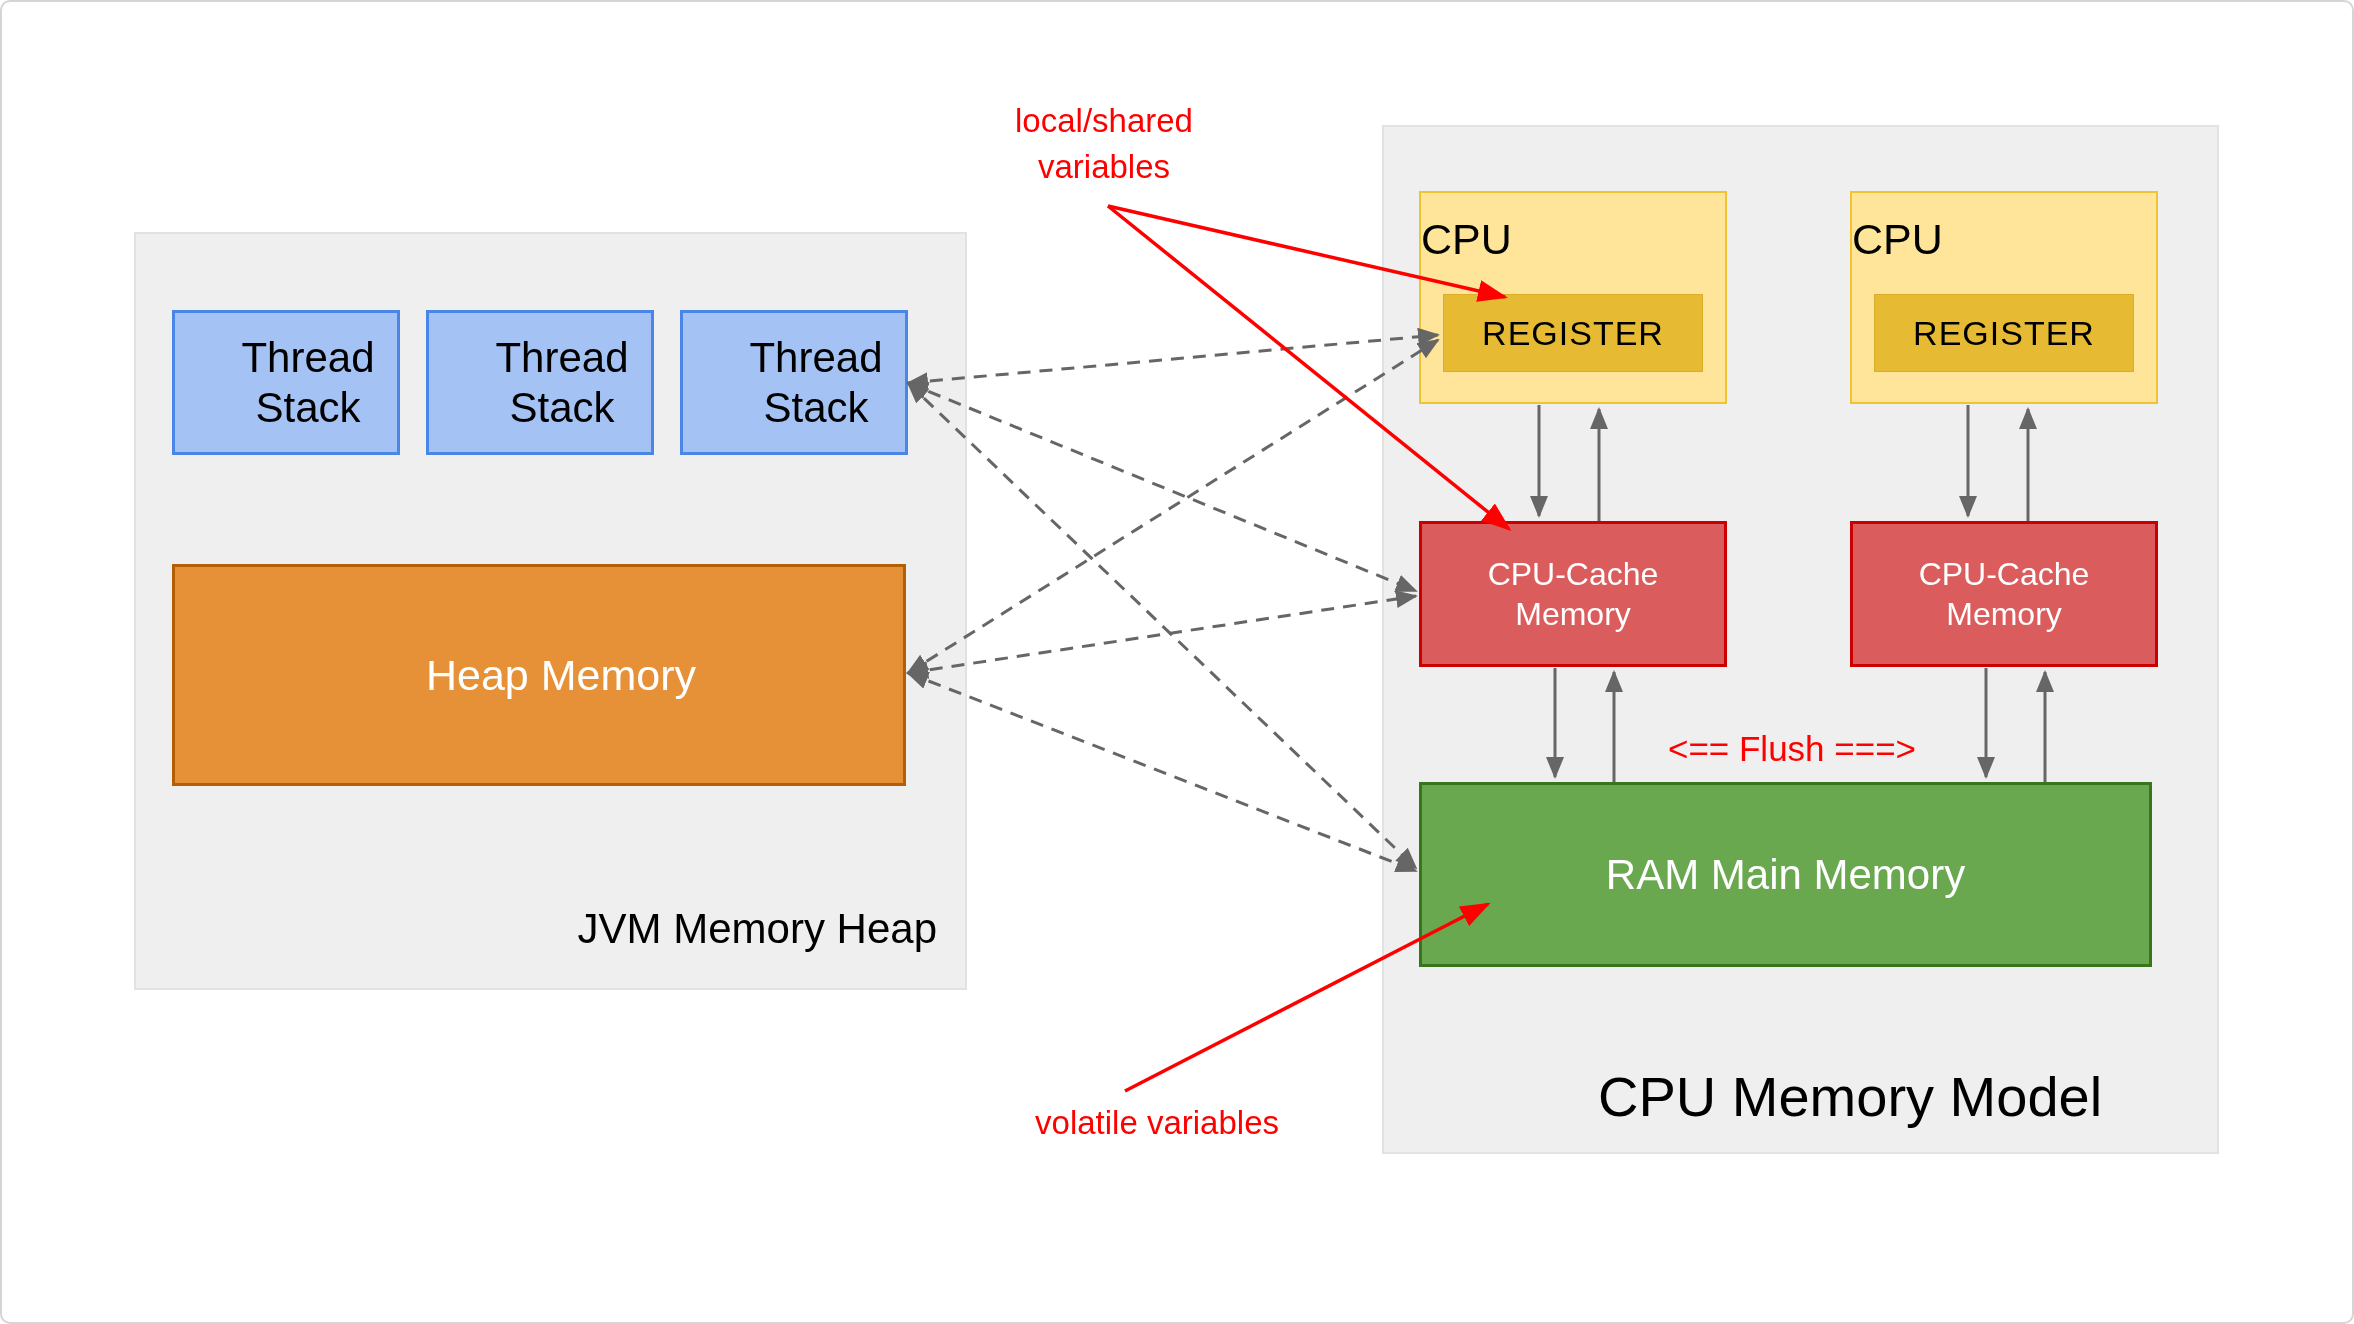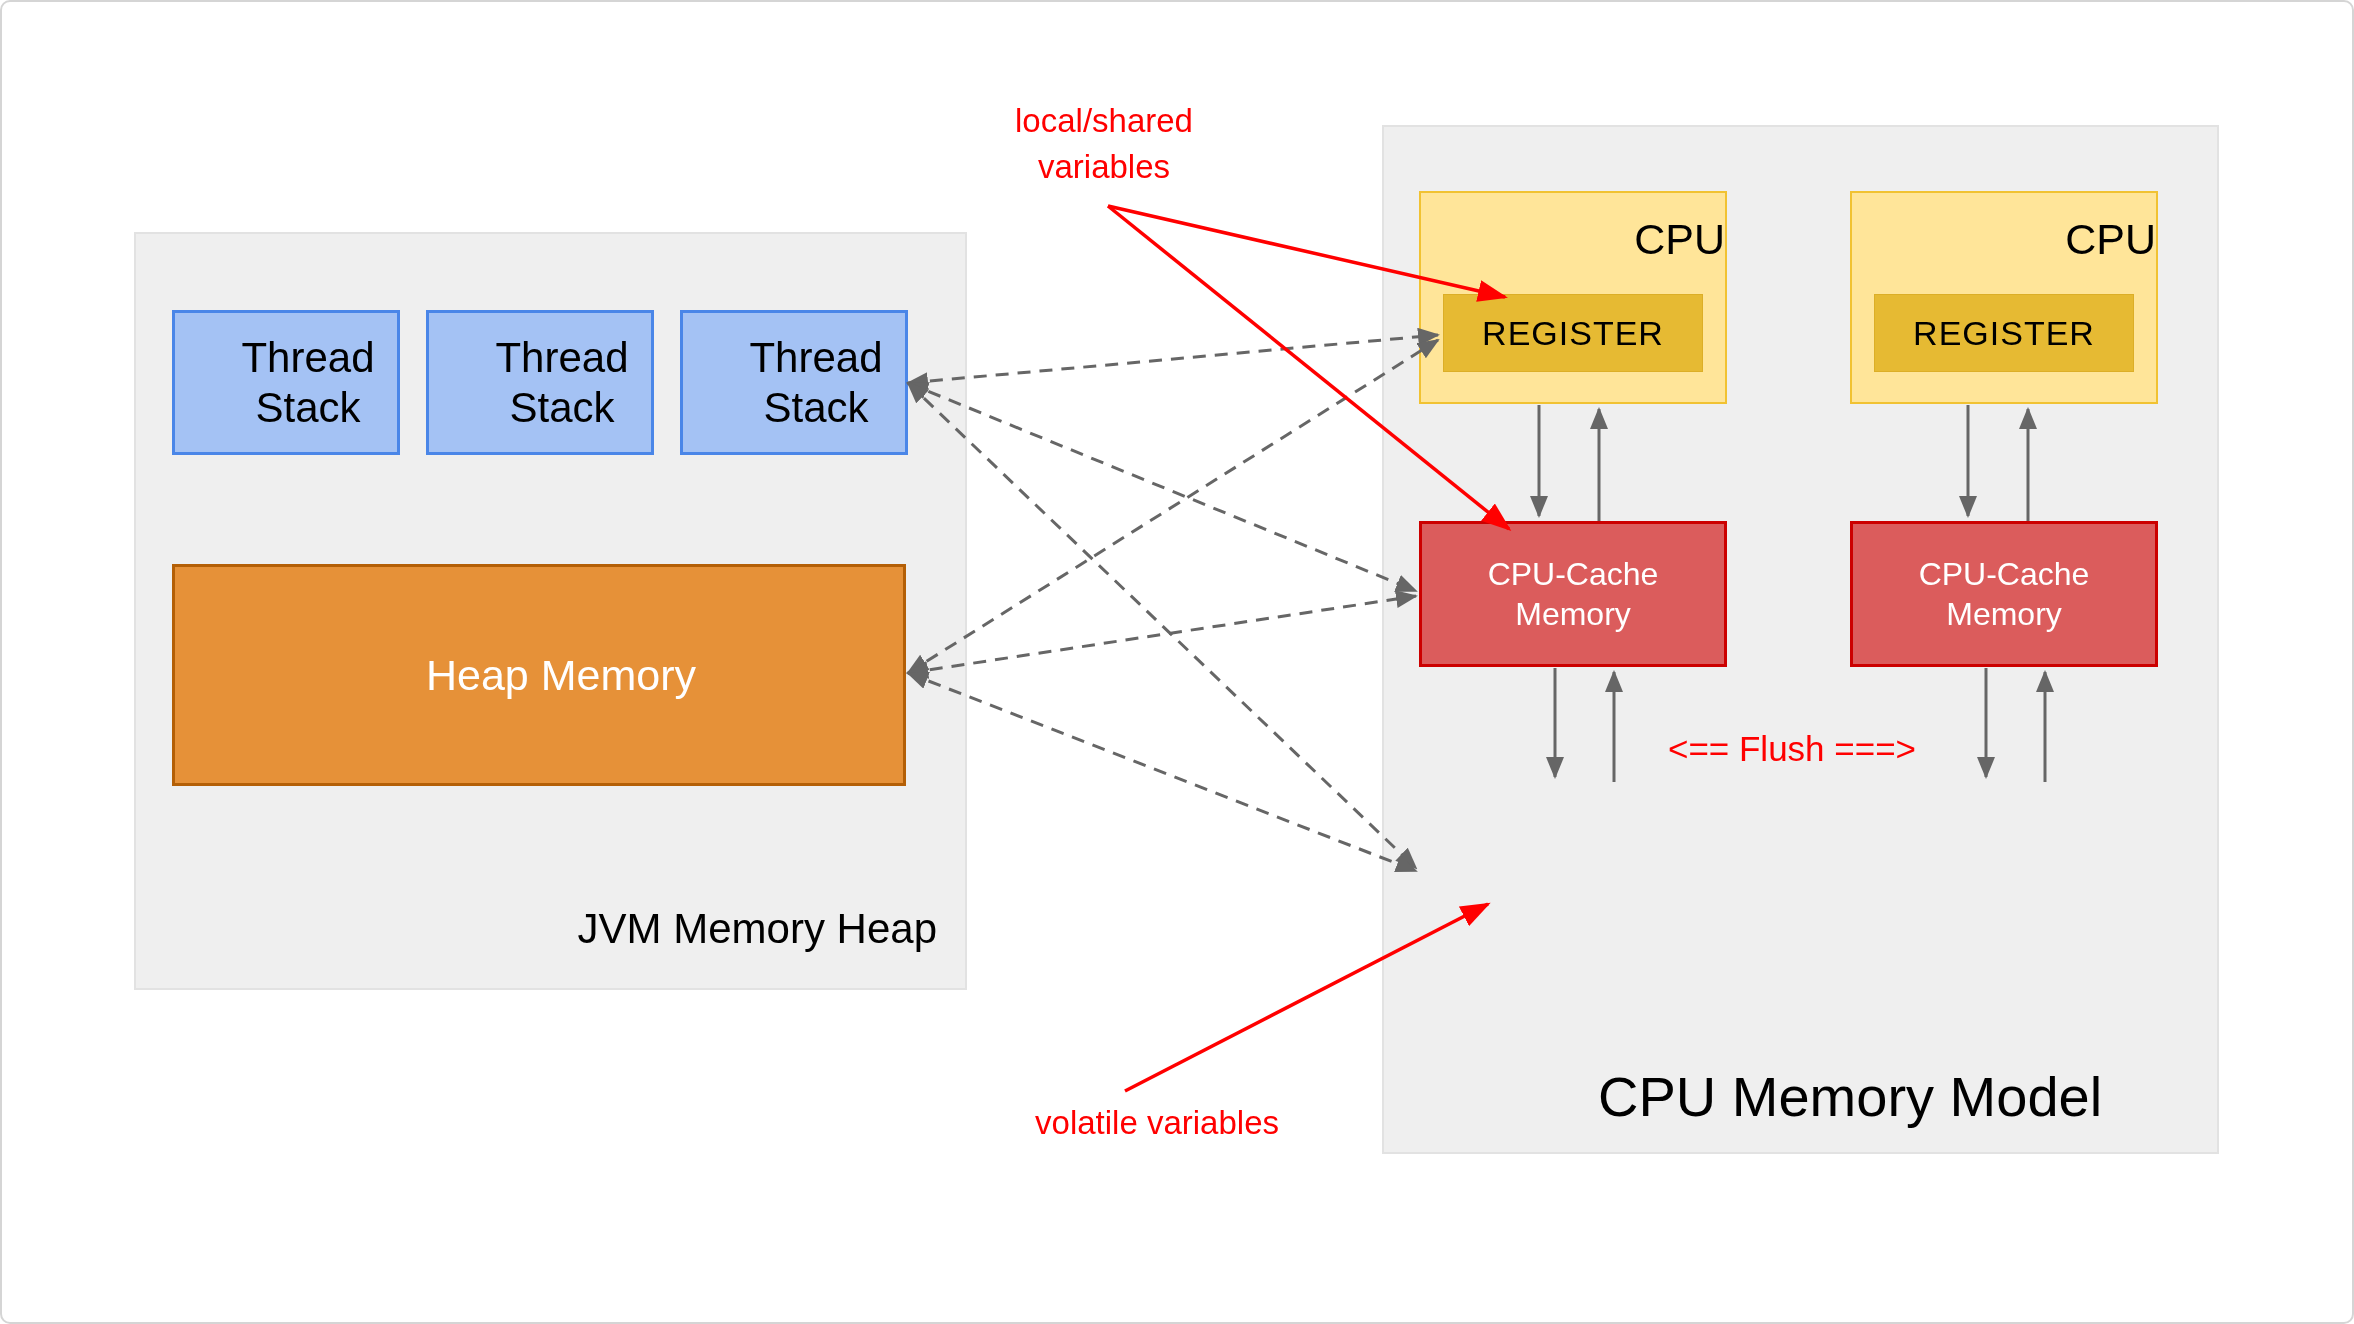--- a/index.html
+++ b/index.html
@@ -35,21 +35,21 @@
     border:3px solid var(--heap-border,#b45f06);
     font-size:43px;color:#fff;padding-left:44px;
   }
   .cpu-box{
     top:189px;width:308px;height:213px;
     background:var(--cpu-fill,#ffe599);
     border:2px solid var(--cpu-border,#f1c232);
   }
   .cpu-label{
     position:absolute;top:22px;left:0;width:100%;
-    text-align:right;font-size:43px;color:#000;
+    text-align:left;font-size:43px;color:#000;
   }
   .register{
     position:absolute;left:22px;top:101px;width:258px;height:76px;
     background:var(--register-fill,#e6ba33);
     border:1px solid var(--register-border,#dcae27);
     display:flex;align-items:center;justify-content:center;
     font-size:34px;color:#000;letter-spacing:1px;
   }
   .cache{
     top:519px;width:308px;height:146px;
@@ -126,20 +126,23 @@
     </div>
   </div>
 
   <div class="abs box cache" style="left:1417px;">
     <span>CPU-Cache Memory</span>
   </div>
   <div class="abs box cache" style="left:1848px;">
     <span>CPU-Cache Memory</span>
   </div>
 
+  <div class="abs box ram">
+    <span>RAM Main Memory</span>
+  </div>
 
   <div class="abs model-title cpu-title">CPU Memory Model</div>
 
   <div class="abs annotation ann-local">
     <span>local/shared variables</span>
   </div>
   <div class="abs annotation ann-volatile">volatile variables</div>
   <div class="abs annotation ann-flush">&lt;== Flush ===&gt;</div>
 
   <svg class="overlay" width="2354" height="1324" viewBox="0 0 2354 1324">

